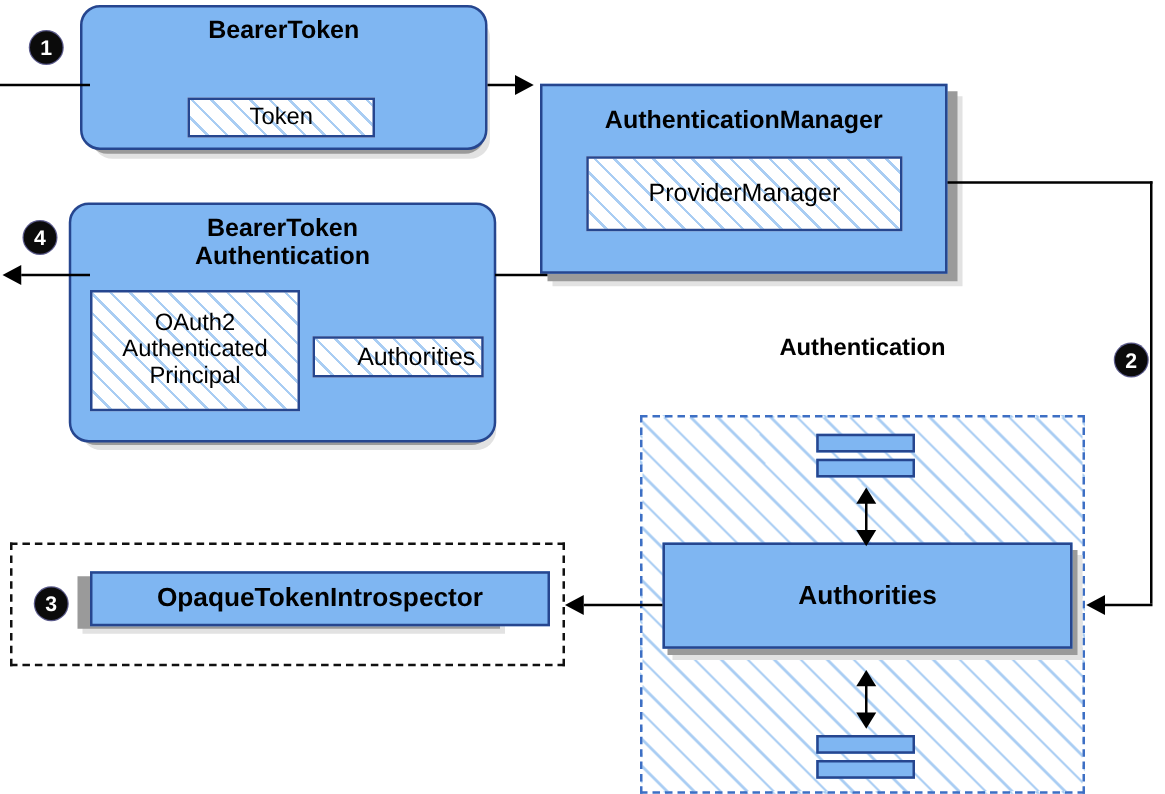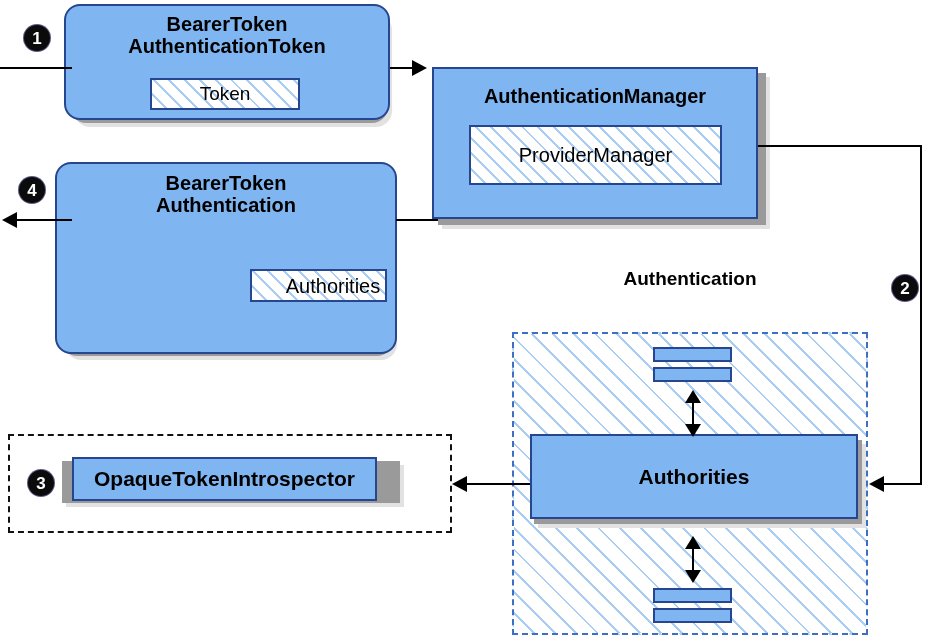--- a/index.html
+++ b/index.html
@@ -70,21 +70,20 @@
 
 <div id="stage">
 
   <div class="marker" style="left:24px;top:25px;">1</div>
   <div class="hline" style="left:0px;top:67px;width:72px;"></div>
 
   <div class="shadow2 round" style="left:74px;top:14px;width:318px;height:113px;"></div>
   <div class="shadow round" style="left:70px;top:10px;width:318px;height:113px;"></div>
   <div class="node round" style="left:64px;top:4px;width:326px;height:116px;z-index:5;padding-top:7px;">
     <div class="title" style="font-size:20px;">BearerToken</div>
-    <div class="title" style="font-size:20px;">AuthenticationToken</div>
   </div>
   <div class="hatch" style="left:150px;top:78px;width:150px;height:32px;font-size:19px;z-index:6;">
     <span>Token</span>
   </div>
 
   <div class="hline" style="left:390px;top:67px;width:24px;"></div>
   <div class="arrowhead ah-right" style="left:412px;top:60px;"></div>
 
   <div class="shadow2" style="left:442px;top:77px;width:328px;height:152px;"></div>
   <div class="shadow" style="left:438px;top:73px;width:328px;height:152px;"></div>
@@ -104,20 +103,26 @@
   <div class="marker" style="left:19px;top:177px;">4</div>
   <div class="hline" style="left:396px;top:219px;width:42px;"></div>
   <div class="hline" style="left:17px;top:219px;width:55px;"></div>
   <div class="arrowhead ah-left" style="left:2px;top:212px;"></div>
 
   <div class="shadow2 round" style="left:65px;top:172px;width:332px;height:188px;"></div>
   <div class="shadow round" style="left:61px;top:168px;width:332px;height:188px;"></div>
   <div class="node round" style="left:55px;top:162px;width:342px;height:192px;z-index:5;padding-top:8px;">
     <div class="title" style="font-size:20px;">BearerToken</div>
     <div class="title" style="font-size:20px;">Authentication</div>
+  </div>
+  <div class="hatch" style="left:72px;top:232px;width:168px;height:97px;font-size:19px;z-index:6;
+              flex-direction:column;">
+    <span>OAuth2</span>
+    <span>Authenticated</span>
+    <span>Principal</span>
   </div>
   <div class="hatch" style="left:250px;top:269px;width:137px;height:33px;font-size:20px;z-index:7;padding-left:29px;">
     <span>Authorities</span>
   </div>
 
   <div class="grouplabel" style="left:560px;top:268px;width:260px;">
     <div>Authentication</div>
   </div>
 
   <div class="dashed-blue" style="left:512px;top:332px;width:356px;height:303px;"></div>
@@ -143,17 +148,17 @@
   <div class="bar" style="left:653px;top:608px;width:79px;height:15px;z-index:8;"></div>
 
   <div class="hline" style="left:467px;top:483px;width:63px;"></div>
   <div class="arrowhead ah-left" style="left:452px;top:476px;"></div>
 
   <div class="dashed-black" style="left:8px;top:434px;width:444px;height:99px;"></div>
   <div class="marker" style="left:28px;top:470px;">3</div>
 
   <div class="shadow2" style="left:66px;top:465px;width:338px;height:42px;"></div>
   <div class="shadow" style="left:62px;top:461px;width:338px;height:42px;"></div>
-  <div class="node" style="left:72px;top:457px;width:305px;height:44px;z-index:8;justify-content:center;">
+  <div class="node" style="left:72px;top:457px;width:368px;height:44px;z-index:8;justify-content:center;">
     <div class="title" style="font-size:21px;">OpaqueTokenIntrospector</div>
   </div>
 
 </div>
 
 </body></html>

